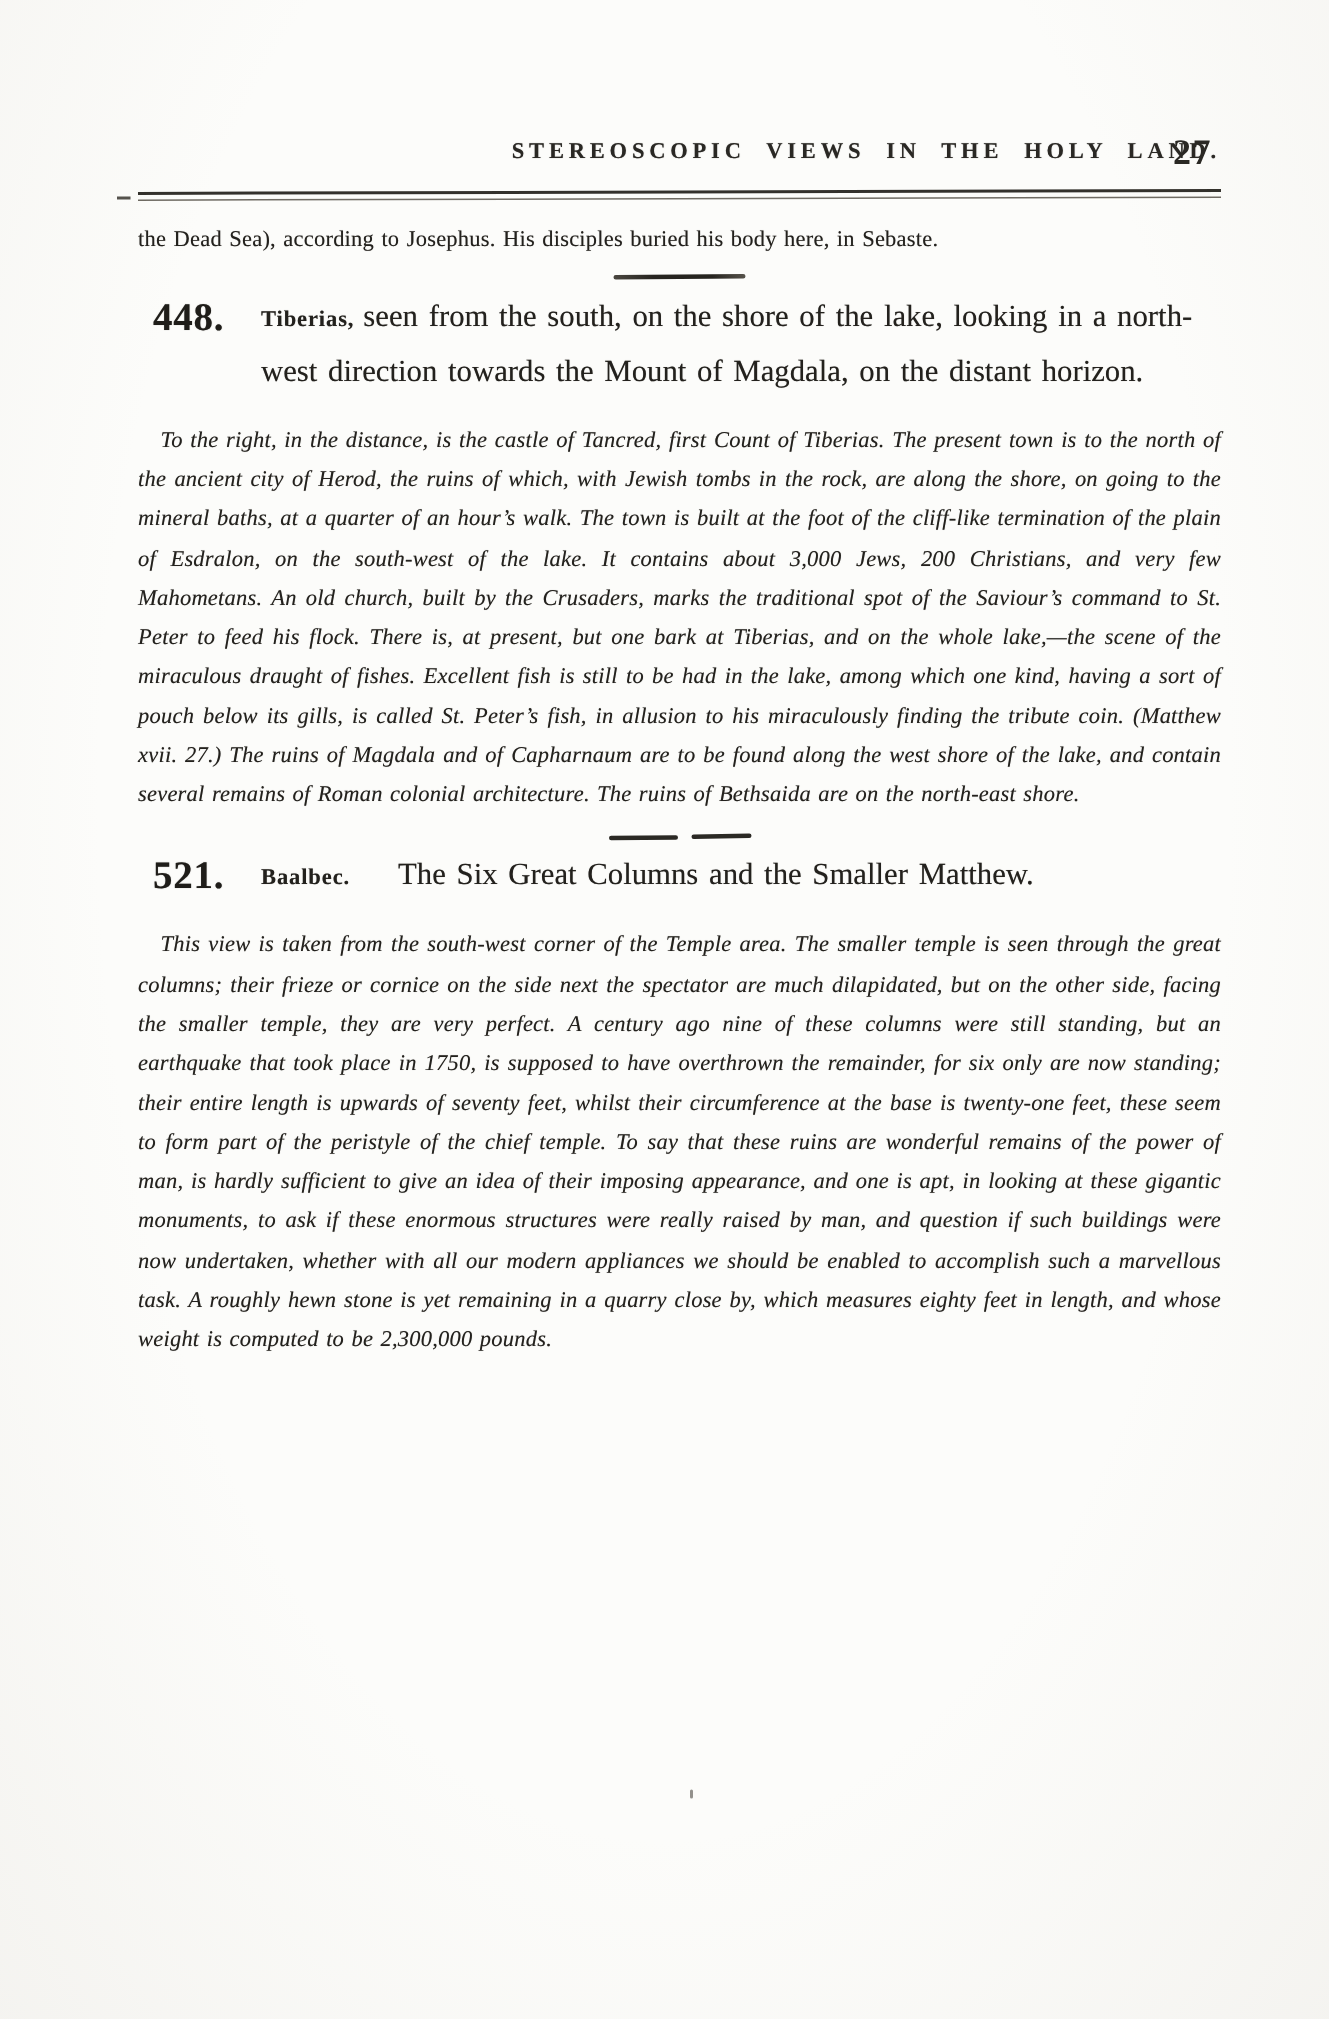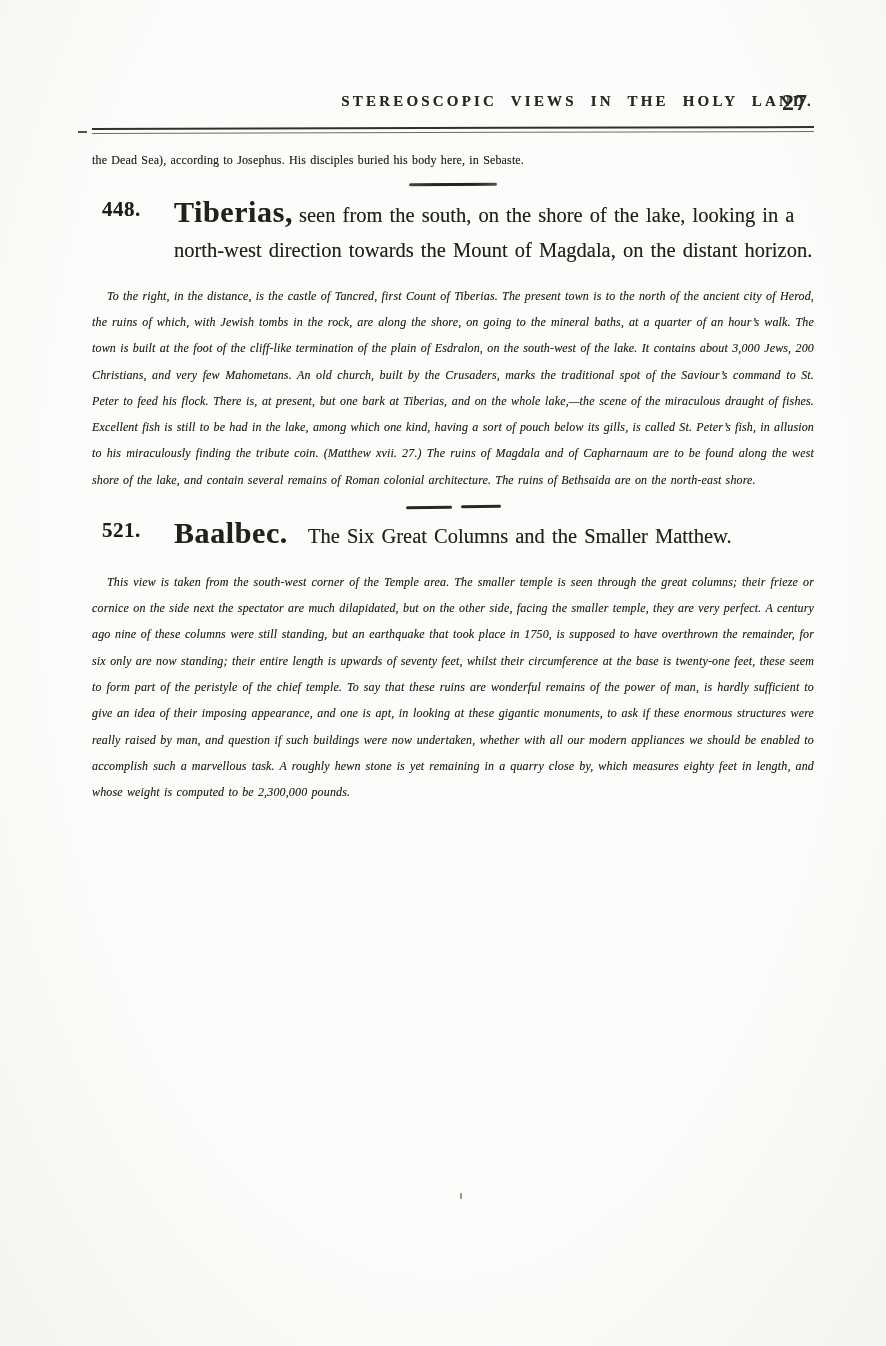--- a/index.html
+++ b/index.html
@@ -58,21 +58,21 @@
     position: absolute;
     left: -14px;
     top: 1px;
     width: 9px;
     border-top: 2px solid #55524c;
   }
 
   
   .para {
     margin: 14px 0 0 0;
-    font-size: 12px;
+    font-size: 15px;
     line-height: 26.3px;
     text-align: justify;
     word-spacing: 1px;
     letter-spacing: 0.15px;
     color: #23211d;
     text-shadow: 0 0 0.5px rgba(35,33,29,0.42);
   }
   .para.indent { text-indent: 15px; font-style: italic; }
 
   
@@ -101,43 +101,43 @@
 
   
   .entry-heading {
     display: flex;
     align-items: flex-start;
     margin-top: 7px;
   }
   .entry-num {
     flex: 0 0 72px;
     margin-left: 10px;
-    font-size: 21px;
+    font-size: 26px;
     font-weight: 700;
     letter-spacing: 0.5px;
     padding-top: 3px;
     color: #1f1d19;
     text-shadow: 0 0 0.6px rgba(31,29,25,0.5);
   }
   .entry-title {
     flex: 1;
     font-size: 20.5px;
     line-height: 35.5px;
     text-align: left;
     word-spacing: 2px;
     color: #23211d;
     text-shadow: 0 0 0.5px rgba(35,33,29,0.45);
   }
   .entry-title .place {
     font-weight: 700;
-    font-size: 30px;
+    font-size: 15px;
     letter-spacing: 0.6px;
     margin-right: 6px;
   }
-  .entry-title .place.wide-gap { margin-right: 20px; }
+  .entry-title .place.wide-gap { margin-right: 32px; }
 
   
   .speck {
     position: absolute;
     left: 460px;
     top: 1193px;
     width: 2px;
     height: 6px;
     background: rgba(60,56,50,0.55);
     border-radius: 1px;

